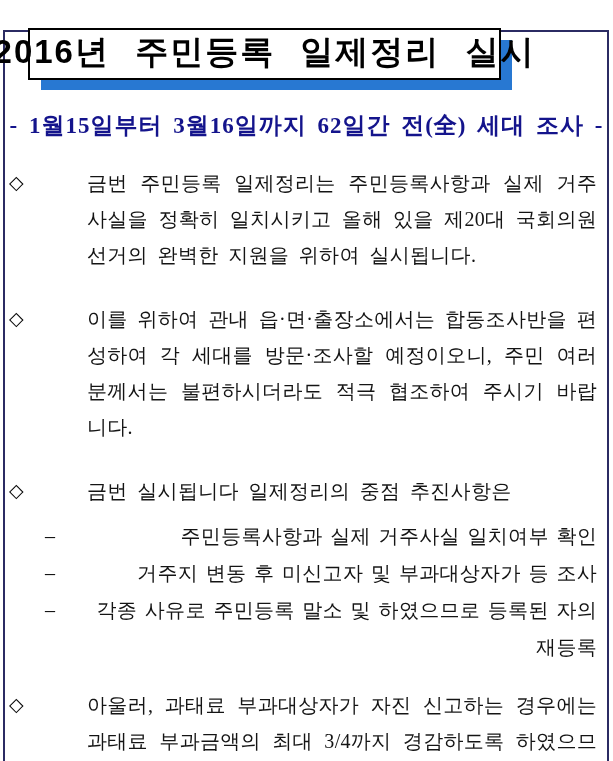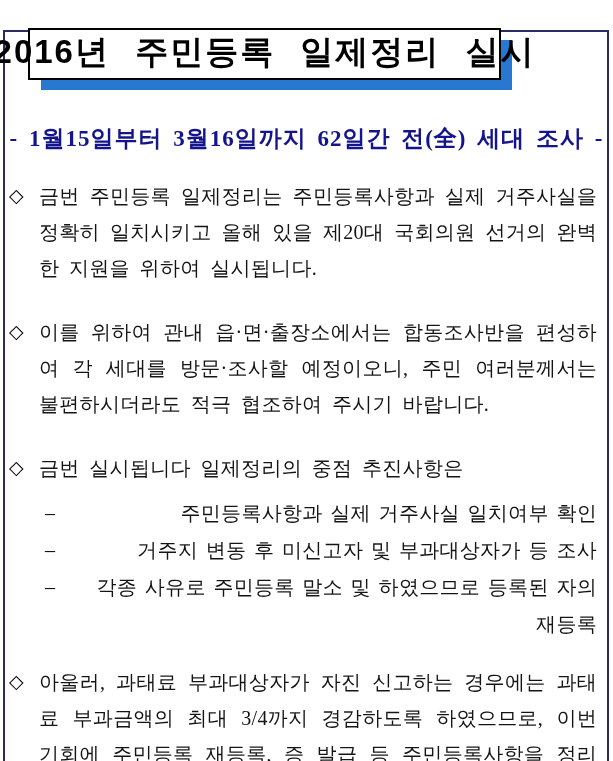--- a/index.html
+++ b/index.html
@@ -34,21 +34,21 @@
   .title-banner h1 {
     font-family: "Liberation Sans", "DejaVu Sans", sans-serif;
     font-size: 33px;
     font-weight: 800;
     color: #000;
     letter-spacing: 2px;
     word-spacing: 14px;
     white-space: nowrap;
   }
   .subtitle {
-    margin-top: 43px;
+    margin-top: 30px;
     text-align: center;
     font-size: 23px;
     font-weight: bold;
     color: #14148c;
     letter-spacing: 1px;
     word-spacing: 4px;
   }
   .body-text {
     padding: 0 16px 0 9px;
     font-size: 20px;
@@ -63,20 +63,21 @@
     flex: 0 0 30px;
     font-size: 19px;
     color: #000;
   }
   .para .text {
     flex: 1;
     text-align: justify;
     text-justify: inter-word;
     word-spacing: 0.22em;
     letter-spacing: 0.3px;
+    margin-left: 48px;
   }
   .para-1 { margin-top: 24px; }
   .para-2 { margin-top: 28px; }
   .para-3 { margin-top: 28px; }
   .para-4 { margin-top: 21px; }
   .sub-list { margin: 9px 0 0 36px; }
   .sub-item {
     display: flex;
     align-items: flex-start;
     line-height: 37px;

